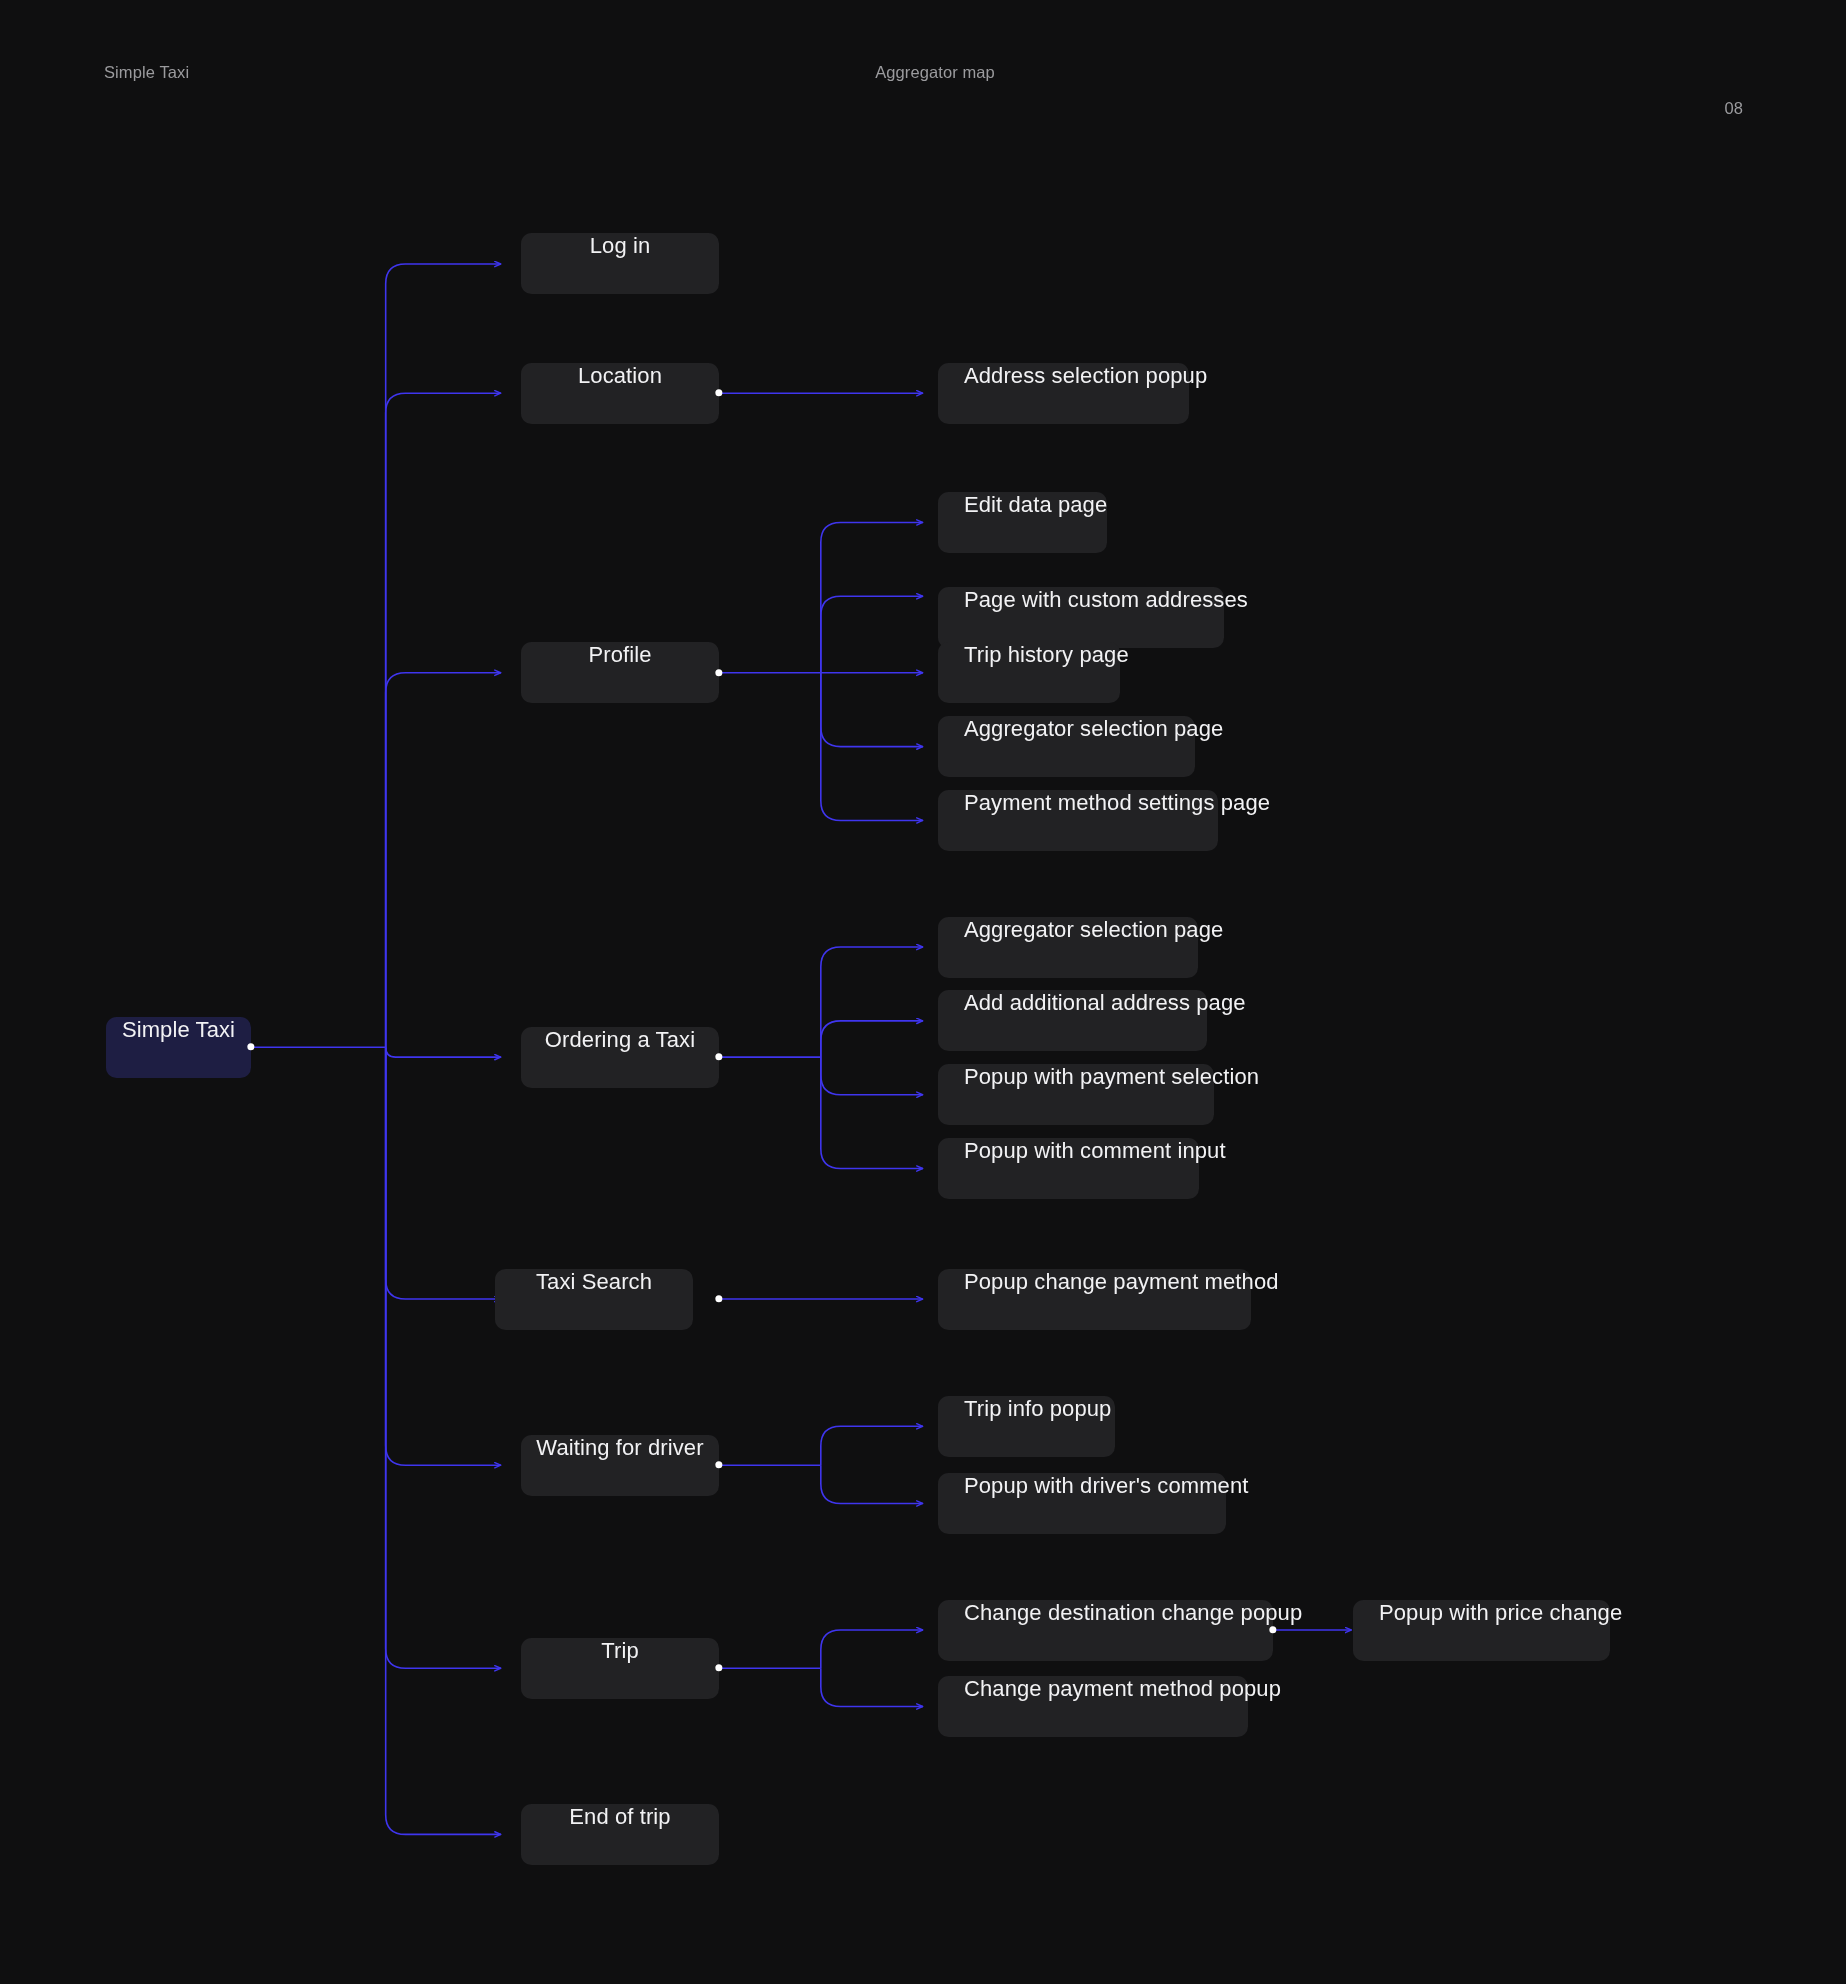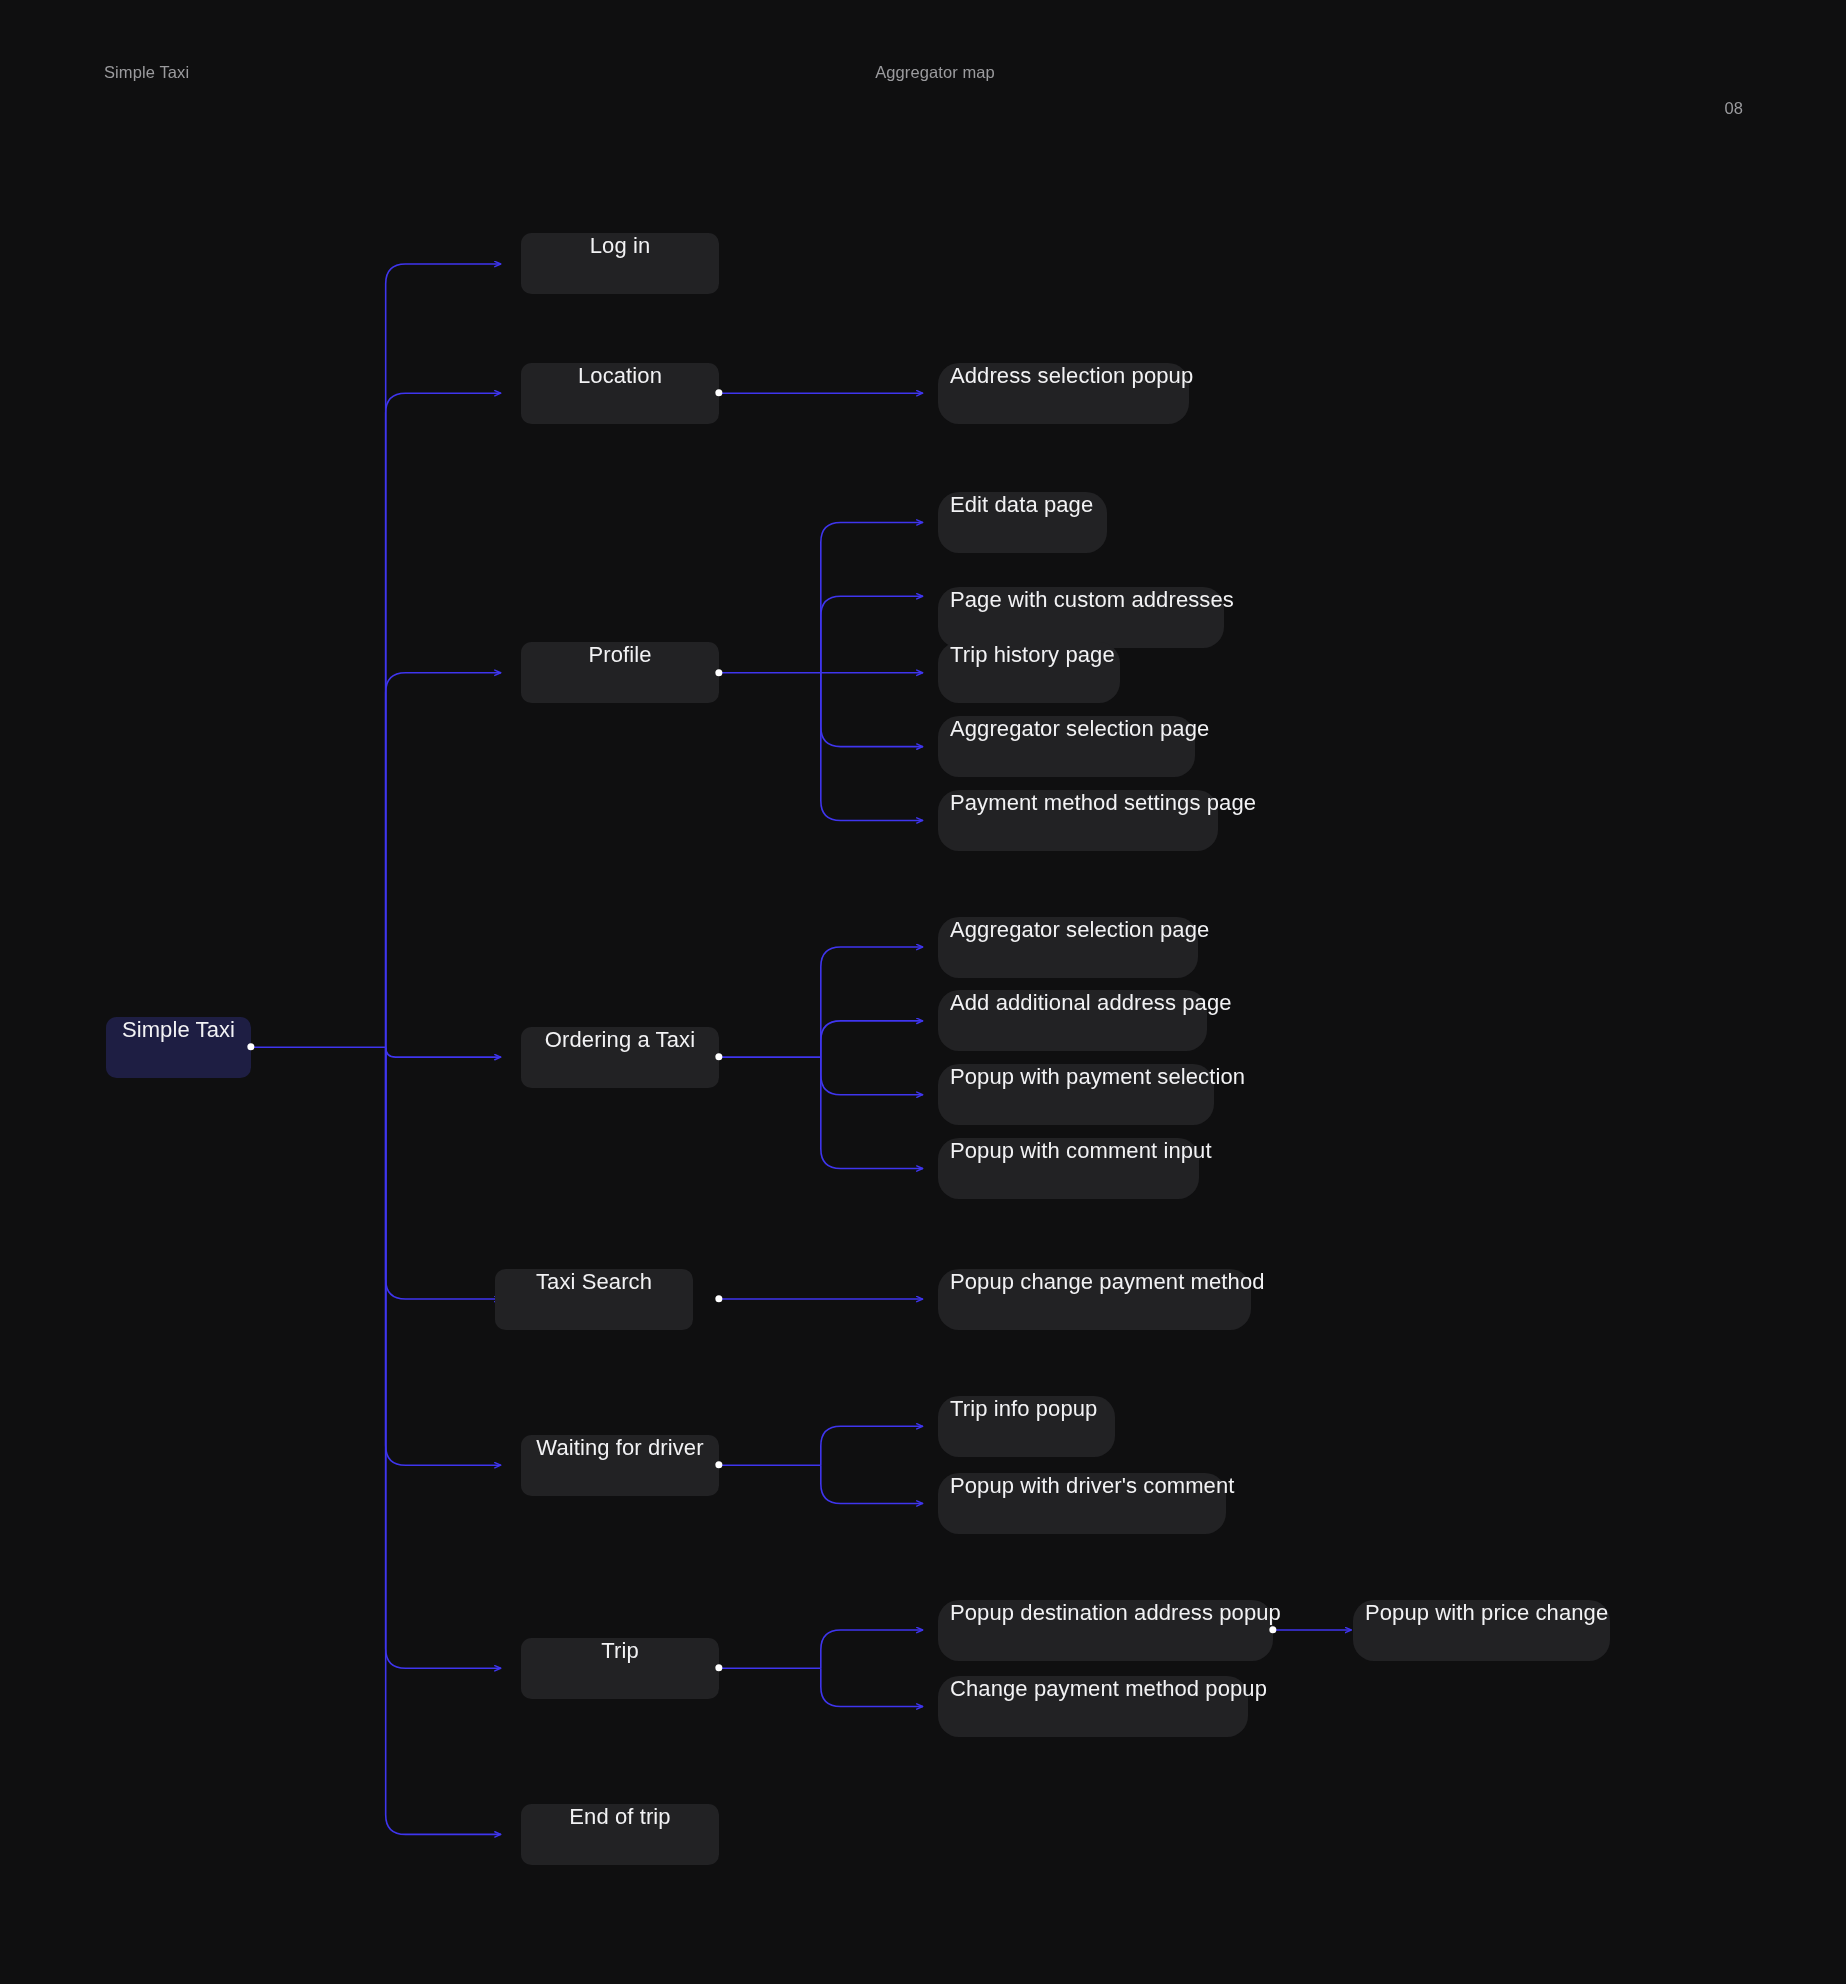--- a/index.html
+++ b/index.html
@@ -63,22 +63,21 @@
     letter-spacing: 0.1px;
     line-height: 1.2;
     white-space: nowrap;
   }
   .node.lvl2 {
     justify-content: center;
     padding: 0 13px;
   }
   .node.lvl3, .node.lvl4 {
     justify-content: flex-start;
-    padding: 0 12px;
-    border-radius: 21px;
+    padding: 0 26px;
   }
   .node.root {
     background: #1e1e43;
     justify-content: center;
     padding: 0 13px;
   }
   .node-label {
     display: block;
   }
 
@@ -234,21 +233,21 @@
   </div>
 
   <div class="node lvl3" style="left:938px; top:1396px; width:177px; height:61px;">
     <span class="node-label">Trip info popup</span>
   </div>
   <div class="node lvl3" style="left:938px; top:1473px; width:288px; height:61px;">
     <span class="node-label">Popup with driver's comment</span>
   </div>
 
   <div class="node lvl3" style="left:938px; top:1600px; width:335px; height:61px;">
-    <span class="node-label">Popup destination address popup</span>
+    <span class="node-label">Change destination change popup</span>
   </div>
   <div class="port-dot" style="left:1273px; top:1630px;"></div>
 
   <div class="node lvl3" style="left:938px; top:1676px; width:310px; height:61px;">
     <span class="node-label">Change payment method popup</span>
   </div>
 
   <div class="node lvl4" style="left:1353px; top:1600px; width:257px; height:61px;">
     <span class="node-label">Popup with price change</span>
   </div>

